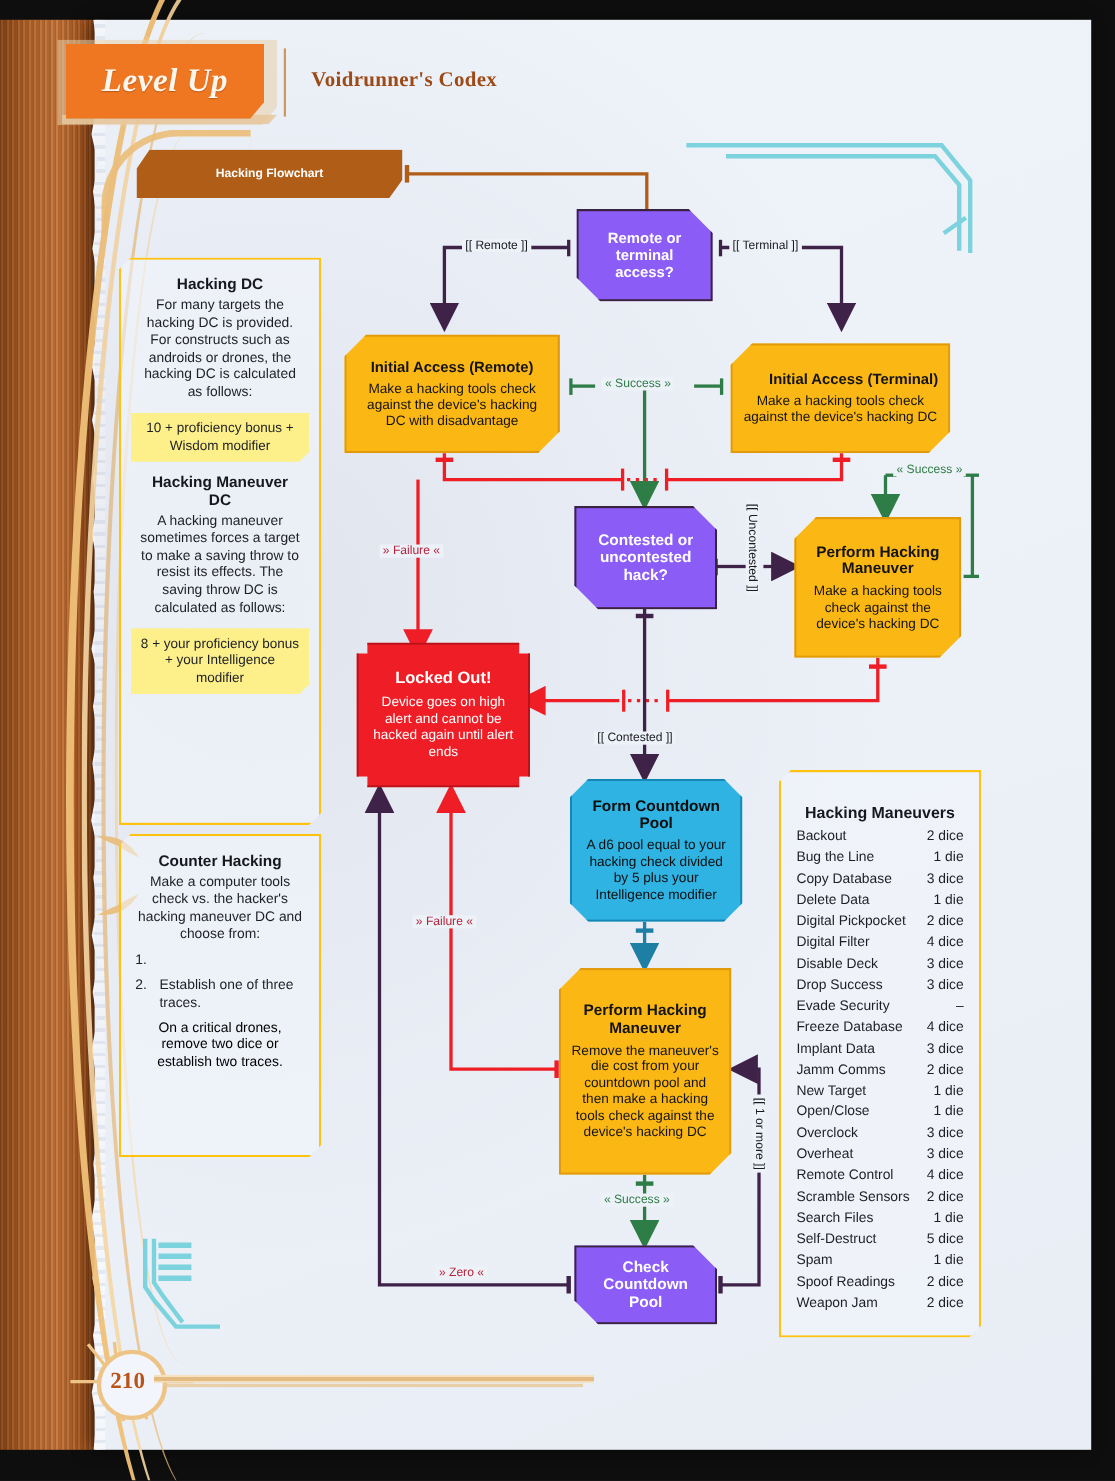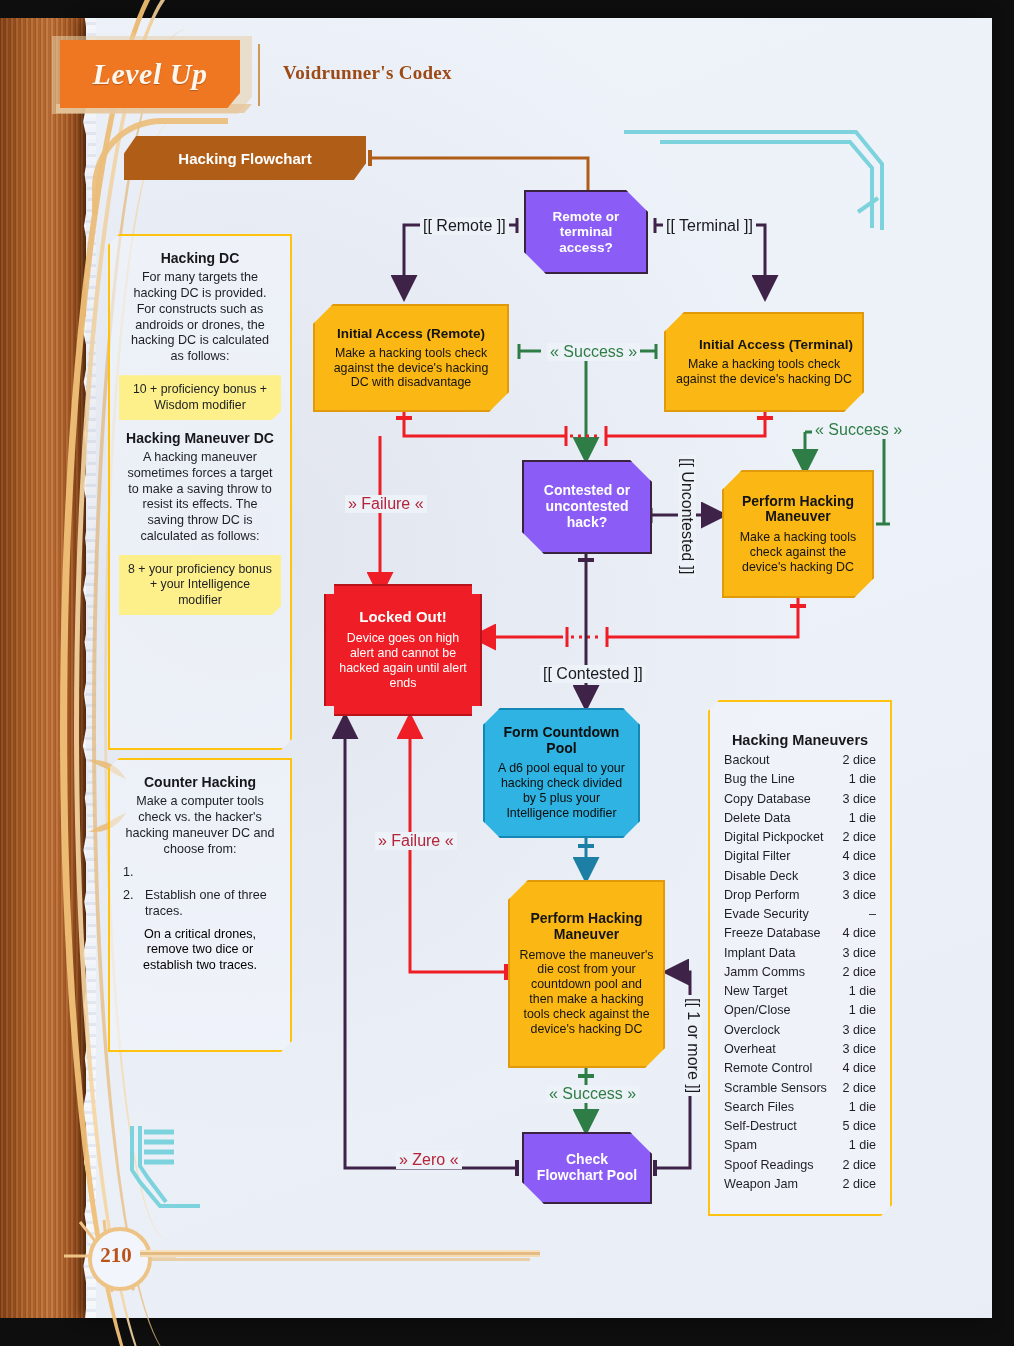--- a/index.html
+++ b/index.html
@@ -42,36 +42,36 @@
     color:#fdf6ec;font-family:"Liberation Serif",serif;font-weight:bold;font-style:italic;font-size:30px;letter-spacing:.5px;
     text-shadow:0 1px 1px rgba(120,50,0,.45);}
   .hdr-div{position:absolute;left:258px;top:44px;width:2px;height:62px;background:#c98a3c;opacity:.85;}
   .codex{position:absolute;left:283px;top:62px;color:#9c4a16;font-family:"Liberation Serif",serif;font-weight:bold;
     font-size:19px;letter-spacing:.3px;}
 
   
   .banner{position:absolute;left:124px;top:136px;width:242px;height:44px;background:#b05d17;
     clip-path:polygon(5% 0,100% 0,100% 62%,95% 100%,0 100%,0 40%);}
   .banner-txt{position:absolute;left:124px;top:136px;width:242px;height:44px;display:flex;align-items:center;justify-content:center;
-    color:#fff;font-size:15px;font-weight:bold;}
+    color:#fff;font-size:11px;font-weight:bold;}
 
   
   .cyan-top{position:absolute;left:620px;top:124px;width:268px;height:110px;pointer-events:none;}
   .cyan-bot{position:absolute;left:126px;top:1126px;width:90px;height:92px;pointer-events:none;}
 
   
   .panel{position:absolute;background:rgba(242,245,251,.55);border:2.4px solid #ffc20e;}
   .p1{left:108px;top:234px;width:180px;height:512px;
     clip-path:polygon(11px 0,100% 0,100% calc(100% - 11px),calc(100% - 11px) 100%,0 100%,0 11px);}
   .p2{left:108px;top:758px;width:180px;height:290px;
     clip-path:polygon(11px 0,100% 0,100% calc(100% - 11px),calc(100% - 11px) 100%,0 100%,0 11px);}
   .p3{left:708px;top:700px;width:180px;height:512px;
     clip-path:polygon(11px 0,100% 0,100% calc(100% - 11px),calc(100% - 11px) 100%,0 100%,0 11px);}
   .panel-inner{position:absolute;inset:0;padding:12px 13px;box-sizing:border-box;}
-  .ph{text-align:center;font-weight:bold;font-size:14px;color:#17181c;margin:2px 0 4px;}
+  .ph{text-align:center;font-weight:bold;font-size:14px;color:#17181c;margin:2px 12px 4px;}
   .pt{text-align:center;font-size:12.6px;line-height:1.26;color:#1d1f24;}
   .hl{background:#fdf08a;margin:10px -4px;padding:7px 8px;text-align:center;font-size:12.3px;line-height:1.25;color:#1d1f24;
     clip-path:polygon(0 0,100% 0,100% calc(100% - 9px),calc(100% - 9px) 100%,0 100%);}
   .numlist{font-size:12.6px;line-height:1.25;color:#1d1f24;margin-top:8px;}
   .numrow{display:flex;gap:6px;margin-bottom:7px;}
   .numrow .n{width:16px;flex:none;}
   .numnote{text-align:center;font-size:12.6px;line-height:1.25;margin-top:4px;}
 
   
   .mh{text-align:center;font-weight:bold;font-size:14.5px;color:#17181c;margin:4px 0 3px;}
@@ -87,21 +87,21 @@
   .purple{background:#8b5cf6;color:#fff;border:2px solid #3a2340;}
   .hexA{clip-path:polygon(0 0,calc(100% - 22px) 0,100% 22px,100% 100%,22px 100%,0 calc(100% - 22px));}
   .orange{background:#fbb713;color:#141414;border:2px solid #e09a0b;}
   .octB{clip-path:polygon(20px 0,100% 0,100% calc(100% - 20px),calc(100% - 20px) 100%,0 100%,0 20px);}
   .blue{background:#2eb3e2;color:#0d0d0d;border:2.5px solid #1487b4;}
   .oct4{clip-path:polygon(17px 0,calc(100% - 17px) 0,100% 17px,100% calc(100% - 17px),calc(100% - 17px) 100%,17px 100%,0 calc(100% - 17px),0 17px);}
   .red{background:#ef1d25;color:#fff;border:2px solid #b8121a;}
   .notch{clip-path:polygon(
       10px 0,calc(100% - 10px) 0,calc(100% - 10px) 10px,100% 10px,100% calc(100% - 10px),calc(100% - 10px) calc(100% - 10px),
       calc(100% - 10px) 100%,10px 100%,10px calc(100% - 10px),0 calc(100% - 10px),0 10px,10px 10px);}
-  .lbl{position:absolute;font-size:16px;color:#1b1b1f;white-space:nowrap;background:#edf1f8;padding:0 3px;}
+  .lbl{position:absolute;font-size:11px;color:#1b1b1f;white-space:nowrap;background:#edf1f8;padding:0 3px;}
   .lbl.succ{color:#2f7d46;}
   .lbl.fail{color:#b5243a;}
   .lbl.vert{writing-mode:vertical-rl;padding:3px 0;}
 
   
   .pnum-ring{position:absolute;left:88px;top:1227px;width:56px;height:56px;border:4px solid #edc386;border-radius:50%;background:#f2f5fb;}
   .pnum{position:absolute;left:88px;top:1227px;width:56px;height:56px;display:flex;align-items:center;justify-content:center;
     font-family:"Liberation Serif",serif;font-weight:bold;font-size:21px;color:#b9531a;}
   .prule{position:absolute;left:140px;top:1250px;width:400px;height:7px;
     background:linear-gradient(180deg,#f6e0bd 0 2px,#e4bb82 2px 5px,#f3dcb6 5px 7px);}
@@ -205,21 +205,21 @@
           </div>
           <div class="mrow">
             <span>Digital Filter</span>
             <span class="cost">4 dice</span>
           </div>
           <div class="mrow">
             <span>Disable Deck</span>
             <span class="cost">3 dice</span>
           </div>
           <div class="mrow">
-            <span>Drop Perform</span>
+            <span>Drop Success</span>
             <span class="cost">3 dice</span>
           </div>
           <div class="mrow">
             <span>Evade Security</span>
             <span class="cost">–</span>
           </div>
           <div class="mrow">
             <span>Freeze Database</span>
             <span class="cost">4 dice</span>
           </div>
@@ -401,32 +401,32 @@
   <div class="node orange octB" style="left:722px;top:470px;width:152px;height:128px;">
     <div class="t" style="font-size:14px;">Perform Hacking Maneuver</div>
     <div class="b" style="font-size:12.4px;">Make a hacking tools check against the device's hacking DC</div>
   </div>
 
   <div class="node red notch" style="left:324px;top:584px;width:158px;height:132px;">
     <div class="t" style="font-size:15px;">Locked Out!</div>
     <div class="b" style="font-size:12.4px;">Device goes on high alert and cannot be hacked again until alert ends</div>
   </div>
 
-  <div class="node blue oct4" style="left:483px;top:708px;width:157px;height:130px;">
+  <div class="node blue oct4" style="left:518px;top:708px;width:157px;height:130px;">
     <div class="t" style="font-size:14px;">Form Countdown Pool</div>
     <div class="b" style="font-size:12.4px;">A d6 pool equal to your hacking check divided by 5 plus your Intelligence modifier</div>
   </div>
 
   <div class="node orange octB" style="left:508px;top:880px;width:157px;height:188px;">
     <div class="t" style="font-size:14px;">Perform Hacking Maneuver</div>
     <div class="b" style="font-size:12.4px;">Remove the maneuver's die cost from your countdown pool and then make a hacking tools check against the device's hacking DC</div>
   </div>
 
   <div class="node purple hexA" style="left:522px;top:1132px;width:130px;height:72px;font-size:14px;">
-    <div class="t">Check Flowchart Pool</div>
+    <div class="t">Check Countdown Pool</div>
   </div>
 
   <div class="lbl" style="left:420px;top:217px;">[[ Remote ]]</div>
   <div class="lbl" style="left:663px;top:217px;">[[ Terminal ]]</div>
   <div class="lbl succ" style="left:547px;top:343px;">« Success »</div>
   <div class="lbl succ" style="left:812px;top:421px;">« Success »</div>
   <div class="lbl fail" style="left:345px;top:495px;">» Failure «</div>
   <div class="lbl vert" style="left:678px;top:455px;">[[ Uncontested ]]</div>
   <div class="lbl" style="left:540px;top:665px;">[[ Contested ]]</div>
   <div class="lbl fail" style="left:375px;top:832px;">» Failure «</div>

